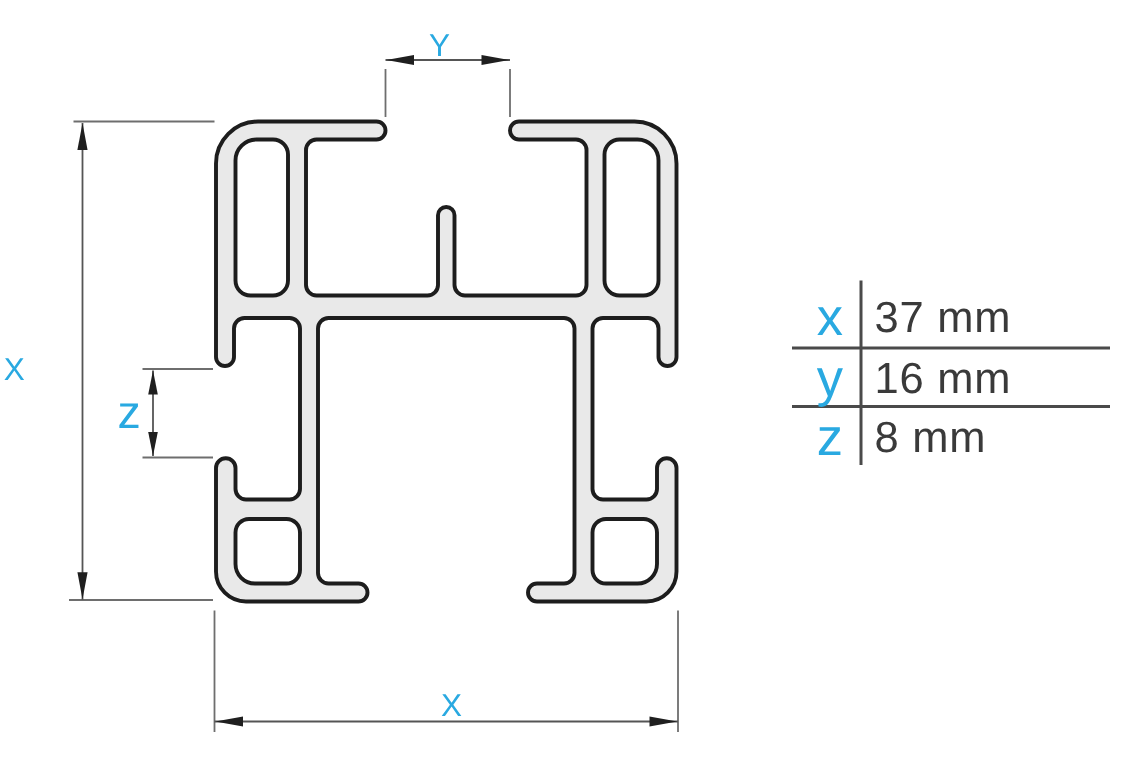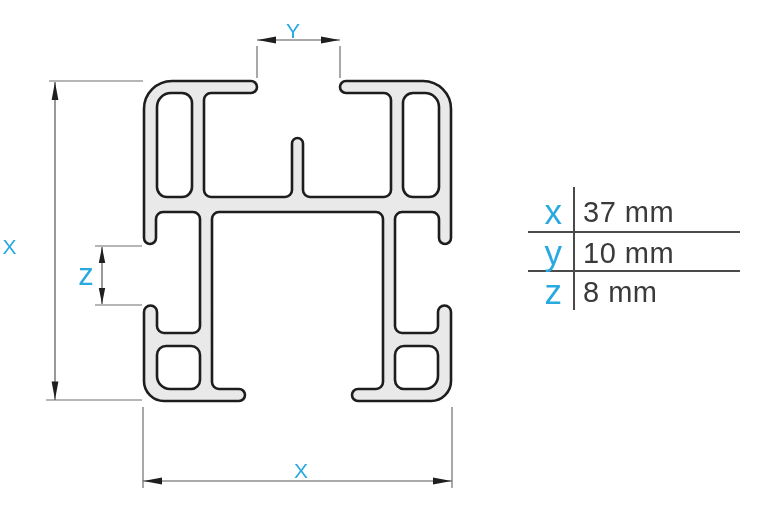--- a/index.html
+++ b/index.html
@@ -213,21 +213,21 @@
     <div class="v-rule"></div>
     <div class="h-rule r1"></div>
     <div class="h-rule r2"></div>
 
     <div class="t-row row-1">
       <div class="t-key">x</div>
       <div class="t-val">37 mm</div>
     </div>
     <div class="t-row row-2">
       <div class="t-key">y</div>
-      <div class="t-val">10 mm</div>
+      <div class="t-val">16 mm</div>
     </div>
     <div class="t-row row-3">
       <div class="t-key">z</div>
       <div class="t-val">8 mm</div>
     </div>
   </div>
 
 </div>
 
 </body></html>

